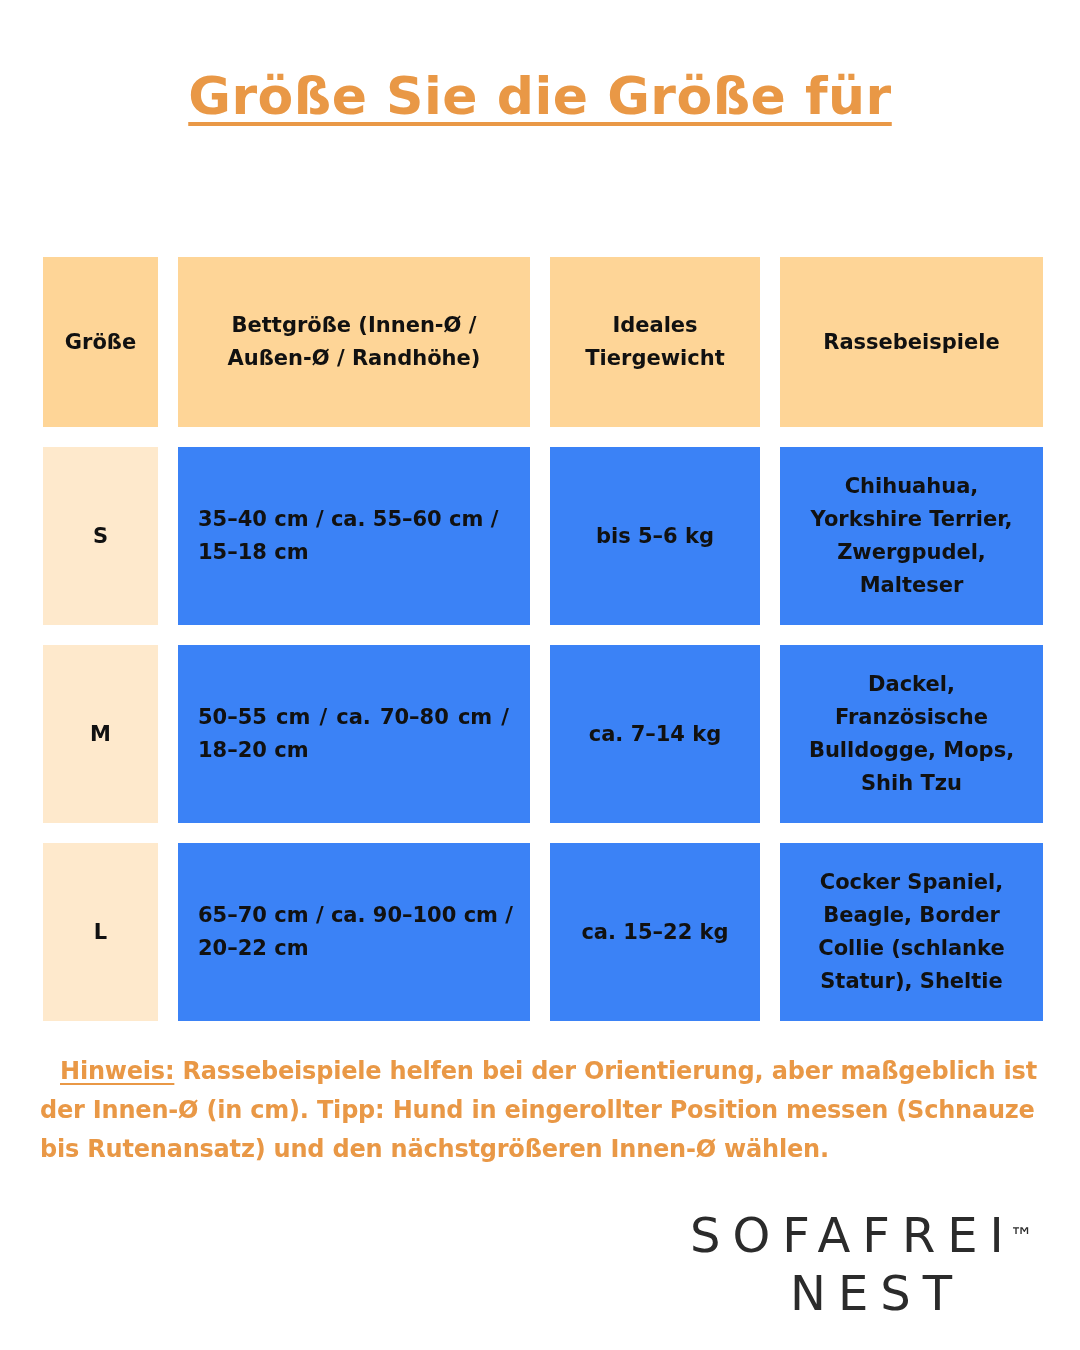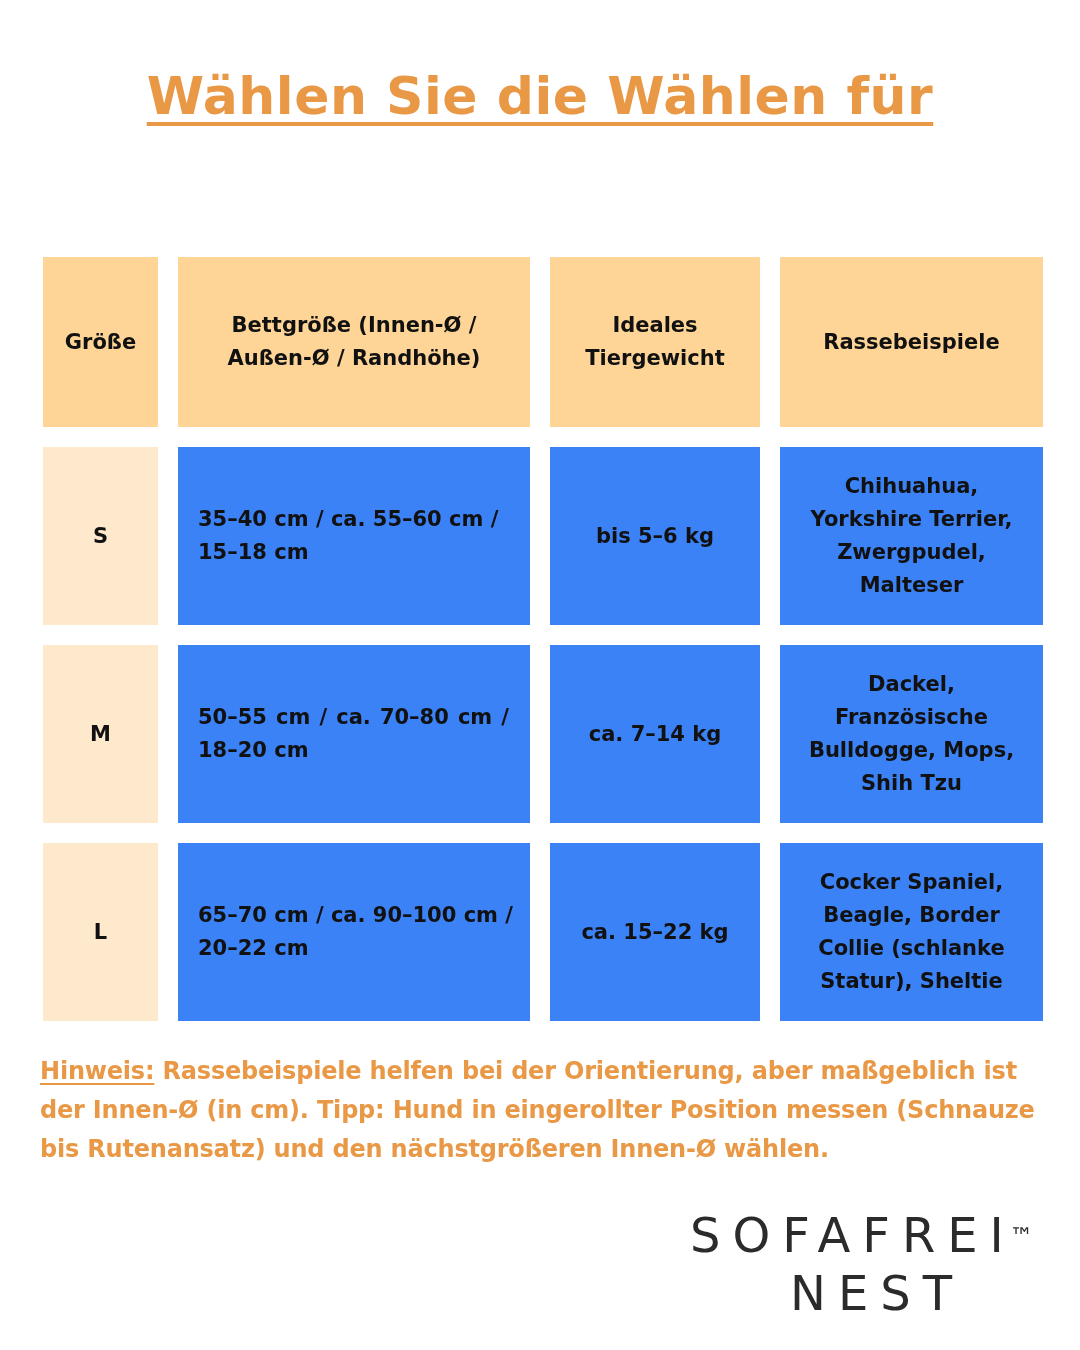--- a/index.html
+++ b/index.html
@@ -69,20 +69,21 @@
       color: #E99846;
       font-weight: bold;
       font-size: 24px;
       line-height: 39px;
       letter-spacing: -0.2px;
     }
     .note .lbl {
       text-decoration: underline;
       text-decoration-thickness: 2px;
       text-underline-offset: 4px;
+      margin-left: 20px;
     }
     .brand {
       position: absolute;
       left: 690px;
       top: 1206px;
       width: 320px;
       color: #2b2b2b;
       font-family: "DejaVu Sans", sans-serif;
       font-weight: normal;
     }
@@ -106,21 +107,21 @@
       font-size: 48px;
       letter-spacing: 12px;
       line-height: 58px;
       padding-left: 100px;
     }
   </style>
 </head>
 <body>
 
 <h1 class="title">
-  <span>Wählen Sie die Wählen für</span><br>
+  <span>Größe Sie die Größe für</span><br>
 </h1>
 
 <div class="grid">
 
   <div class="cell head">Größe</div>
   <div class="cell head" style="padding:0 40px;">
       <span>Bettgröße (Innen-Ø / Außen-Ø / Randhöhe)</span>
     </div>
   <div class="cell head" style="padding:0 28px;">
       <span>Ideales Tiergewicht</span>

